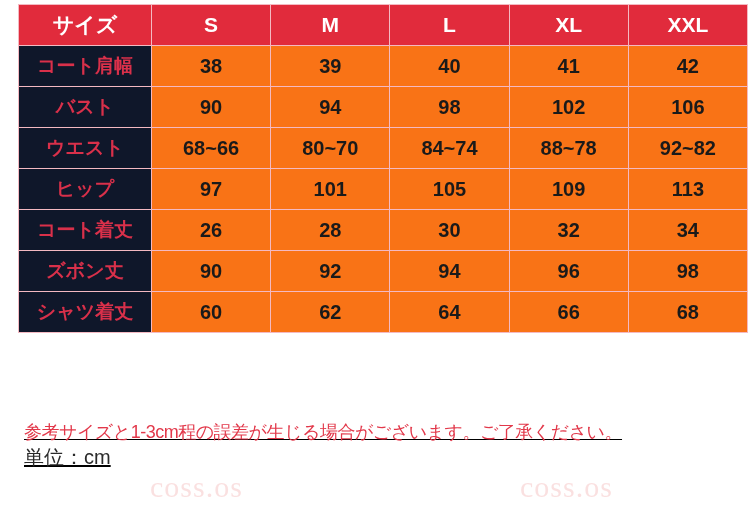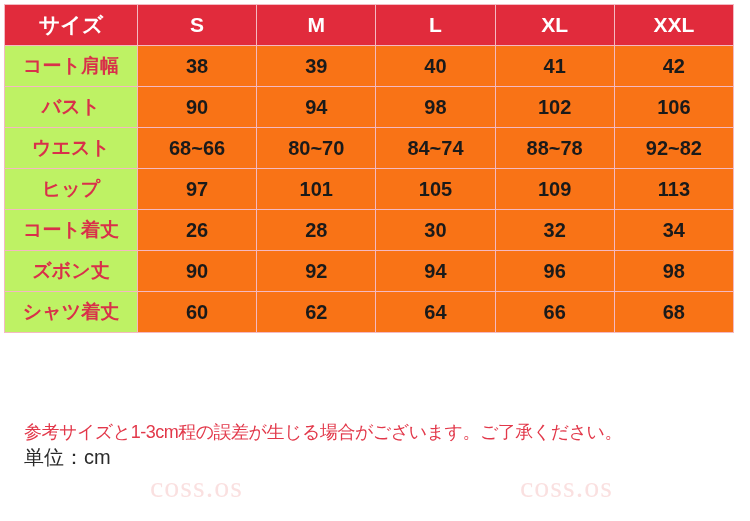--- a/index.html
+++ b/index.html
@@ -44,21 +44,21 @@
   .wm1 { left: 150px; top: 58px; }
   .wm2 { left: 520px; top: 58px; }
   .wm3 { left: 150px; top: 222px; }
   .wm4 { left: 520px; top: 222px; }
   .wm5 { left: 150px; top: 470px; }
   .wm6 { left: 520px; top: 470px; }
 
   
   .table-wrap {
     position: absolute;
-    left: 4px;
+    left: 18px;
     top: 4px;
     width: 638px;
     z-index: 10;
   }
   table.size-table {
     border-collapse: collapse;
     width: 730px;
     table-layout: fixed;
   }
   table.size-table td, table.size-table th {
@@ -75,38 +75,39 @@
     font-size: 21px;
     font-weight: bold;
     border-color: #e12b3c;
     height: 44px;
   }
   thead th.hdr-first {
     width: 132px;
   }
   
   td.row-label {
-    background: #bef264;
+    background: #0f172a;
     color: #d9304a;
     font-size: 19px;
     font-weight: bold;
     width: 132px;
   }
   td.cell {
     background: #f97316;
     color: #1a1a1a;
     font-size: 20px;
     font-weight: bold;
   }
 
   .notes {
     position: absolute;
     left: 24px;
     top: 420px;
     z-index: 10;
+    text-decoration: underline;
   }
   .note-line1 {
     color: #e2384a;
     font-size: 18px;
     font-weight: normal;
     letter-spacing: -0.5px;
     white-space: nowrap;
   }
   .note-line2 {
     color: #2a2a2a;

